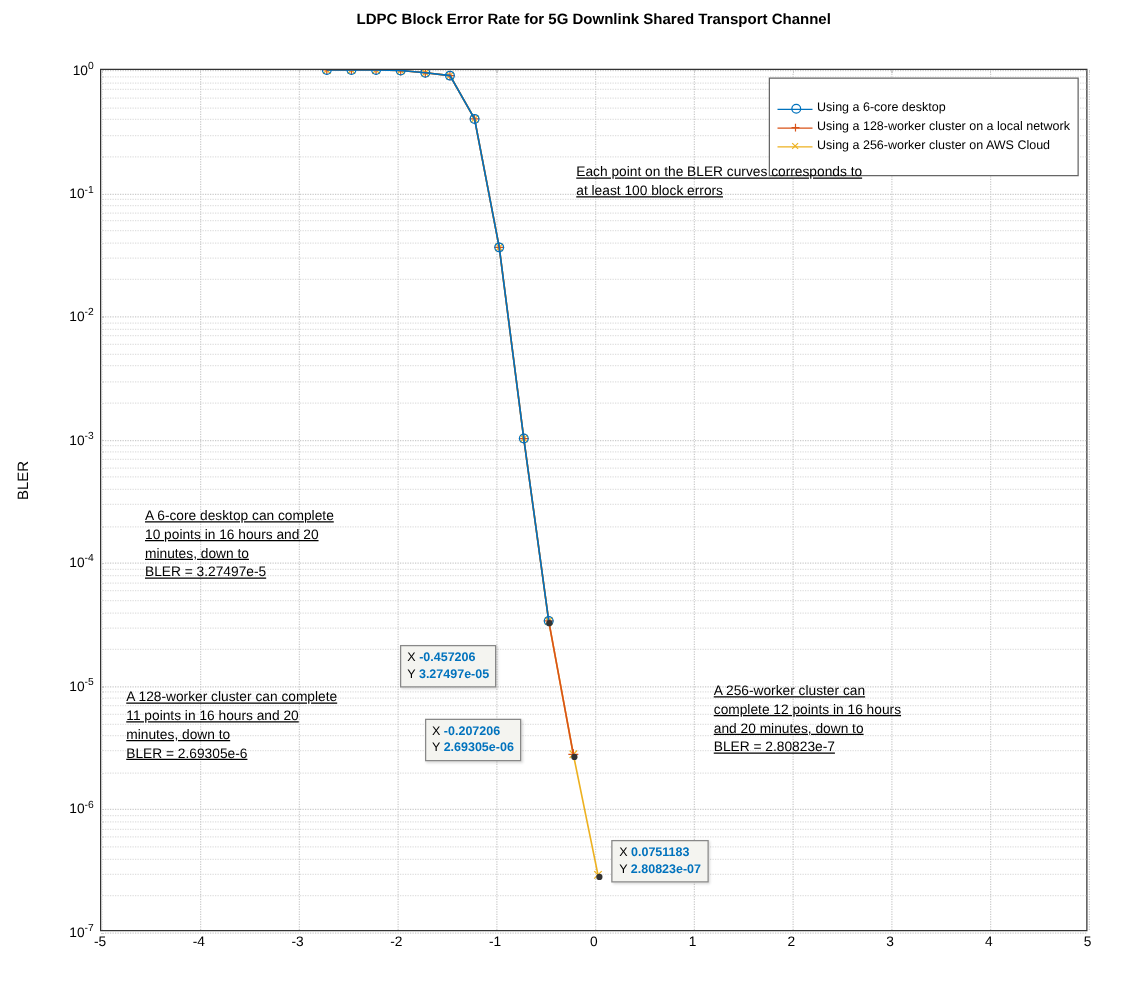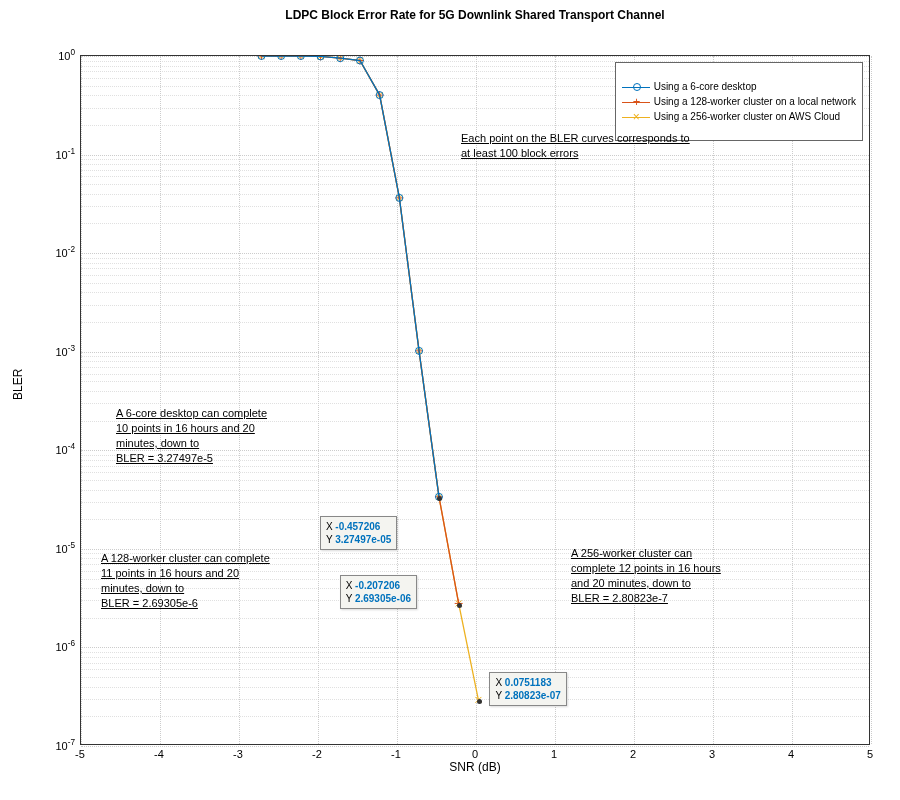--- a/index.html
+++ b/index.html
@@ -133,21 +133,20 @@
 </head>
 <body>
 
 <div class="figure">
 
   <div class="title-block">
     <div>LDPC Block Error Rate for 5G Downlink Shared Transport Channel</div>
   </div>
 
   <div class="ylabel">BLER</div>
-  <div class="xlabel">SNR (dB)</div>
 
   <div class="plot-area">
       <div class="h-subgrid" style="top: 595.939px;"></div>
       <div class="h-subgrid" style="top: 600.981px;"></div>
       <div class="h-subgrid" style="top: 606.697px;"></div>
       <div class="h-subgrid" style="top: 613.297px;"></div>
       <div class="h-subgrid" style="top: 621.102px;"></div>
       <div class="h-subgrid" style="top: 630.654px;"></div>
       <div class="h-subgrid" style="top: 642.969px;"></div>
       <div class="h-subgrid" style="top: 660.327px;"></div>

